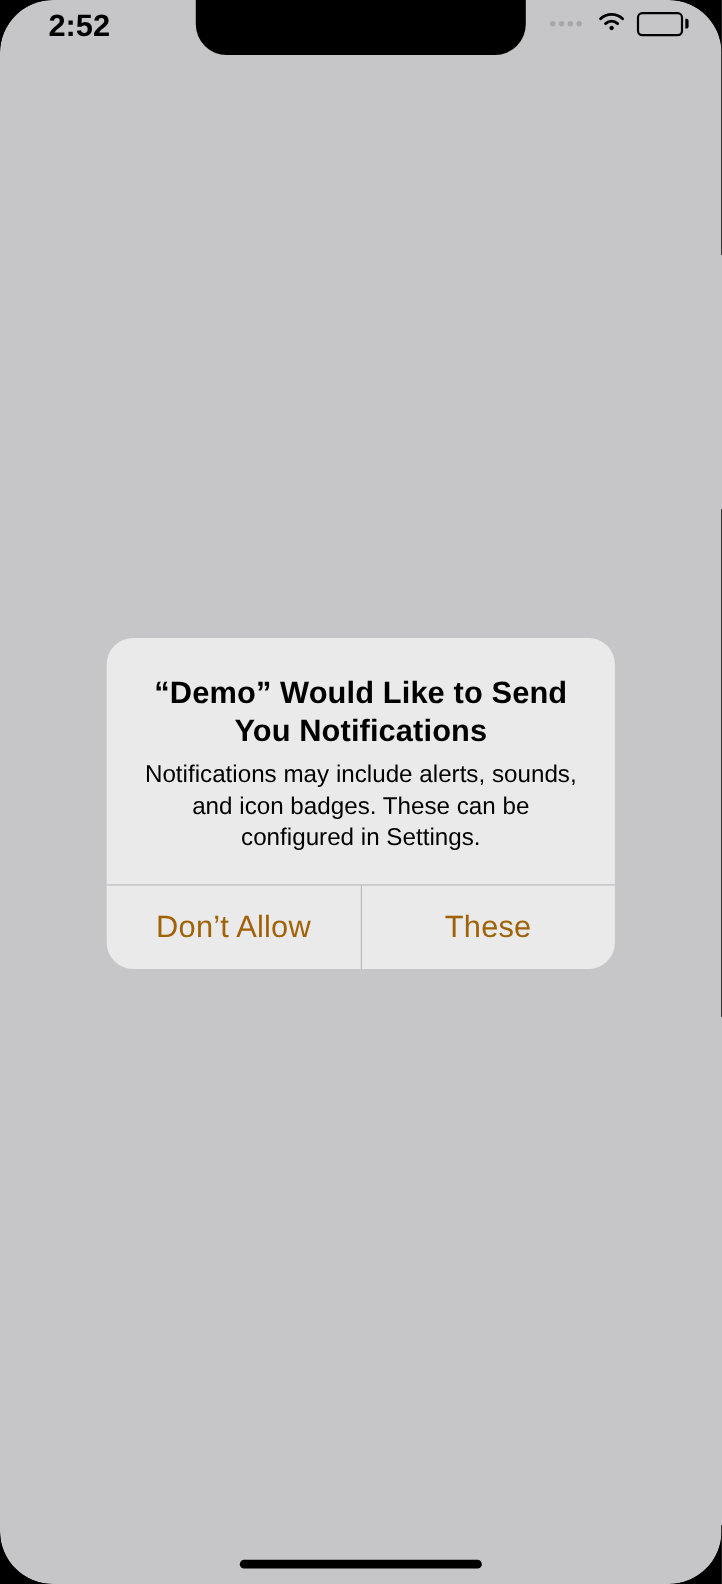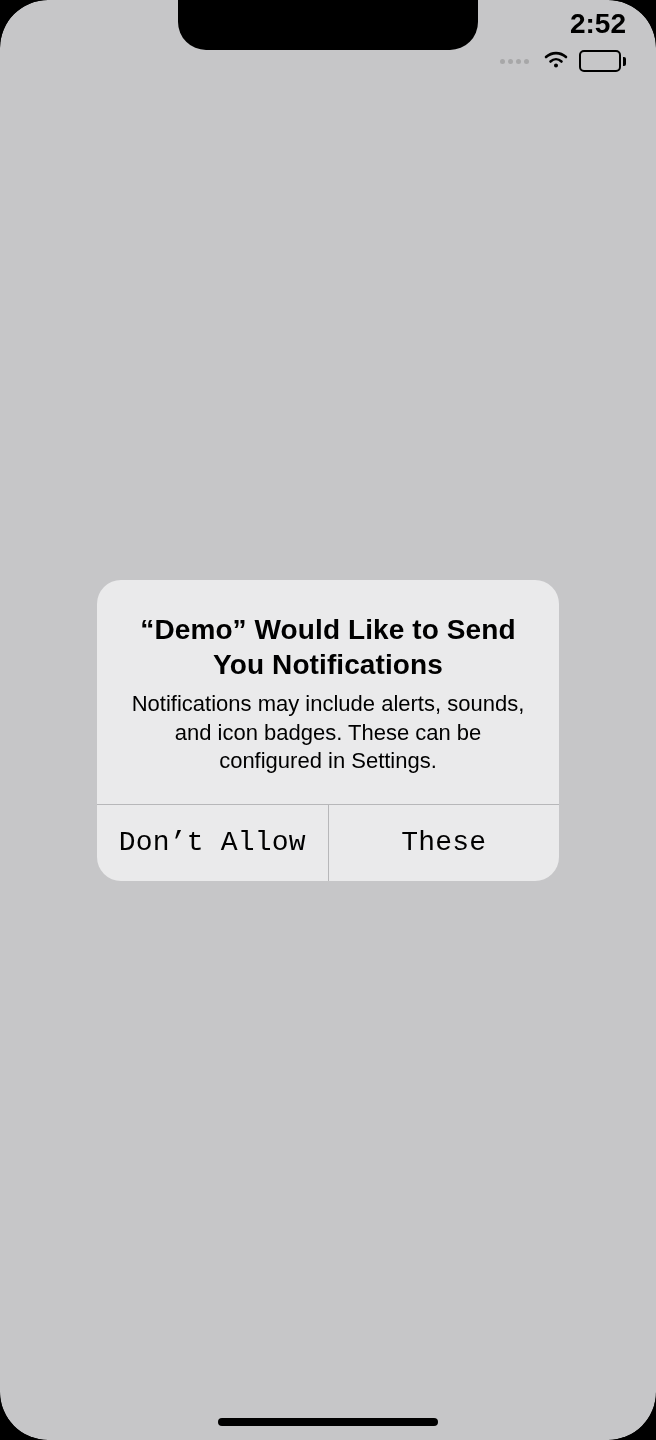--- a/index.html
+++ b/index.html
@@ -47,25 +47,24 @@
     }
 
     
     .status-bar {
       position: absolute;
       top: 0;
       left: 0;
       right: 0;
       height: 74px;
       display: flex;
-      align-items: flex-end;
+      align-items: flex-start;
       justify-content: space-between;
       padding: 0 30px 0 44px;
       z-index: 5;
-      flex-direction: column;
     }
 
     .status-time {
       font-size: 28px;
       font-weight: 600;
       color: #000;
       margin-top: 8px;
     }
 
     .status-right {
@@ -158,25 +157,24 @@
     }
 
     .alert-button {
       flex: 1;
       height: 76px;
       display: flex;
       align-items: center;
       justify-content: center;
       font-size: 28px;
       font-weight: 400;
-      color: #000000;
+      color: #a16207;
       cursor: pointer;
       user-select: none;
       letter-spacing: 0.2px;
-      font-family: Liberation Mono, monospace;
     }
 
     .alert-button + .alert-button {
       border-left: 1px solid #b7b7b9;
     }
 
     
     .home-indicator {
       position: absolute;
       bottom: 14px;

